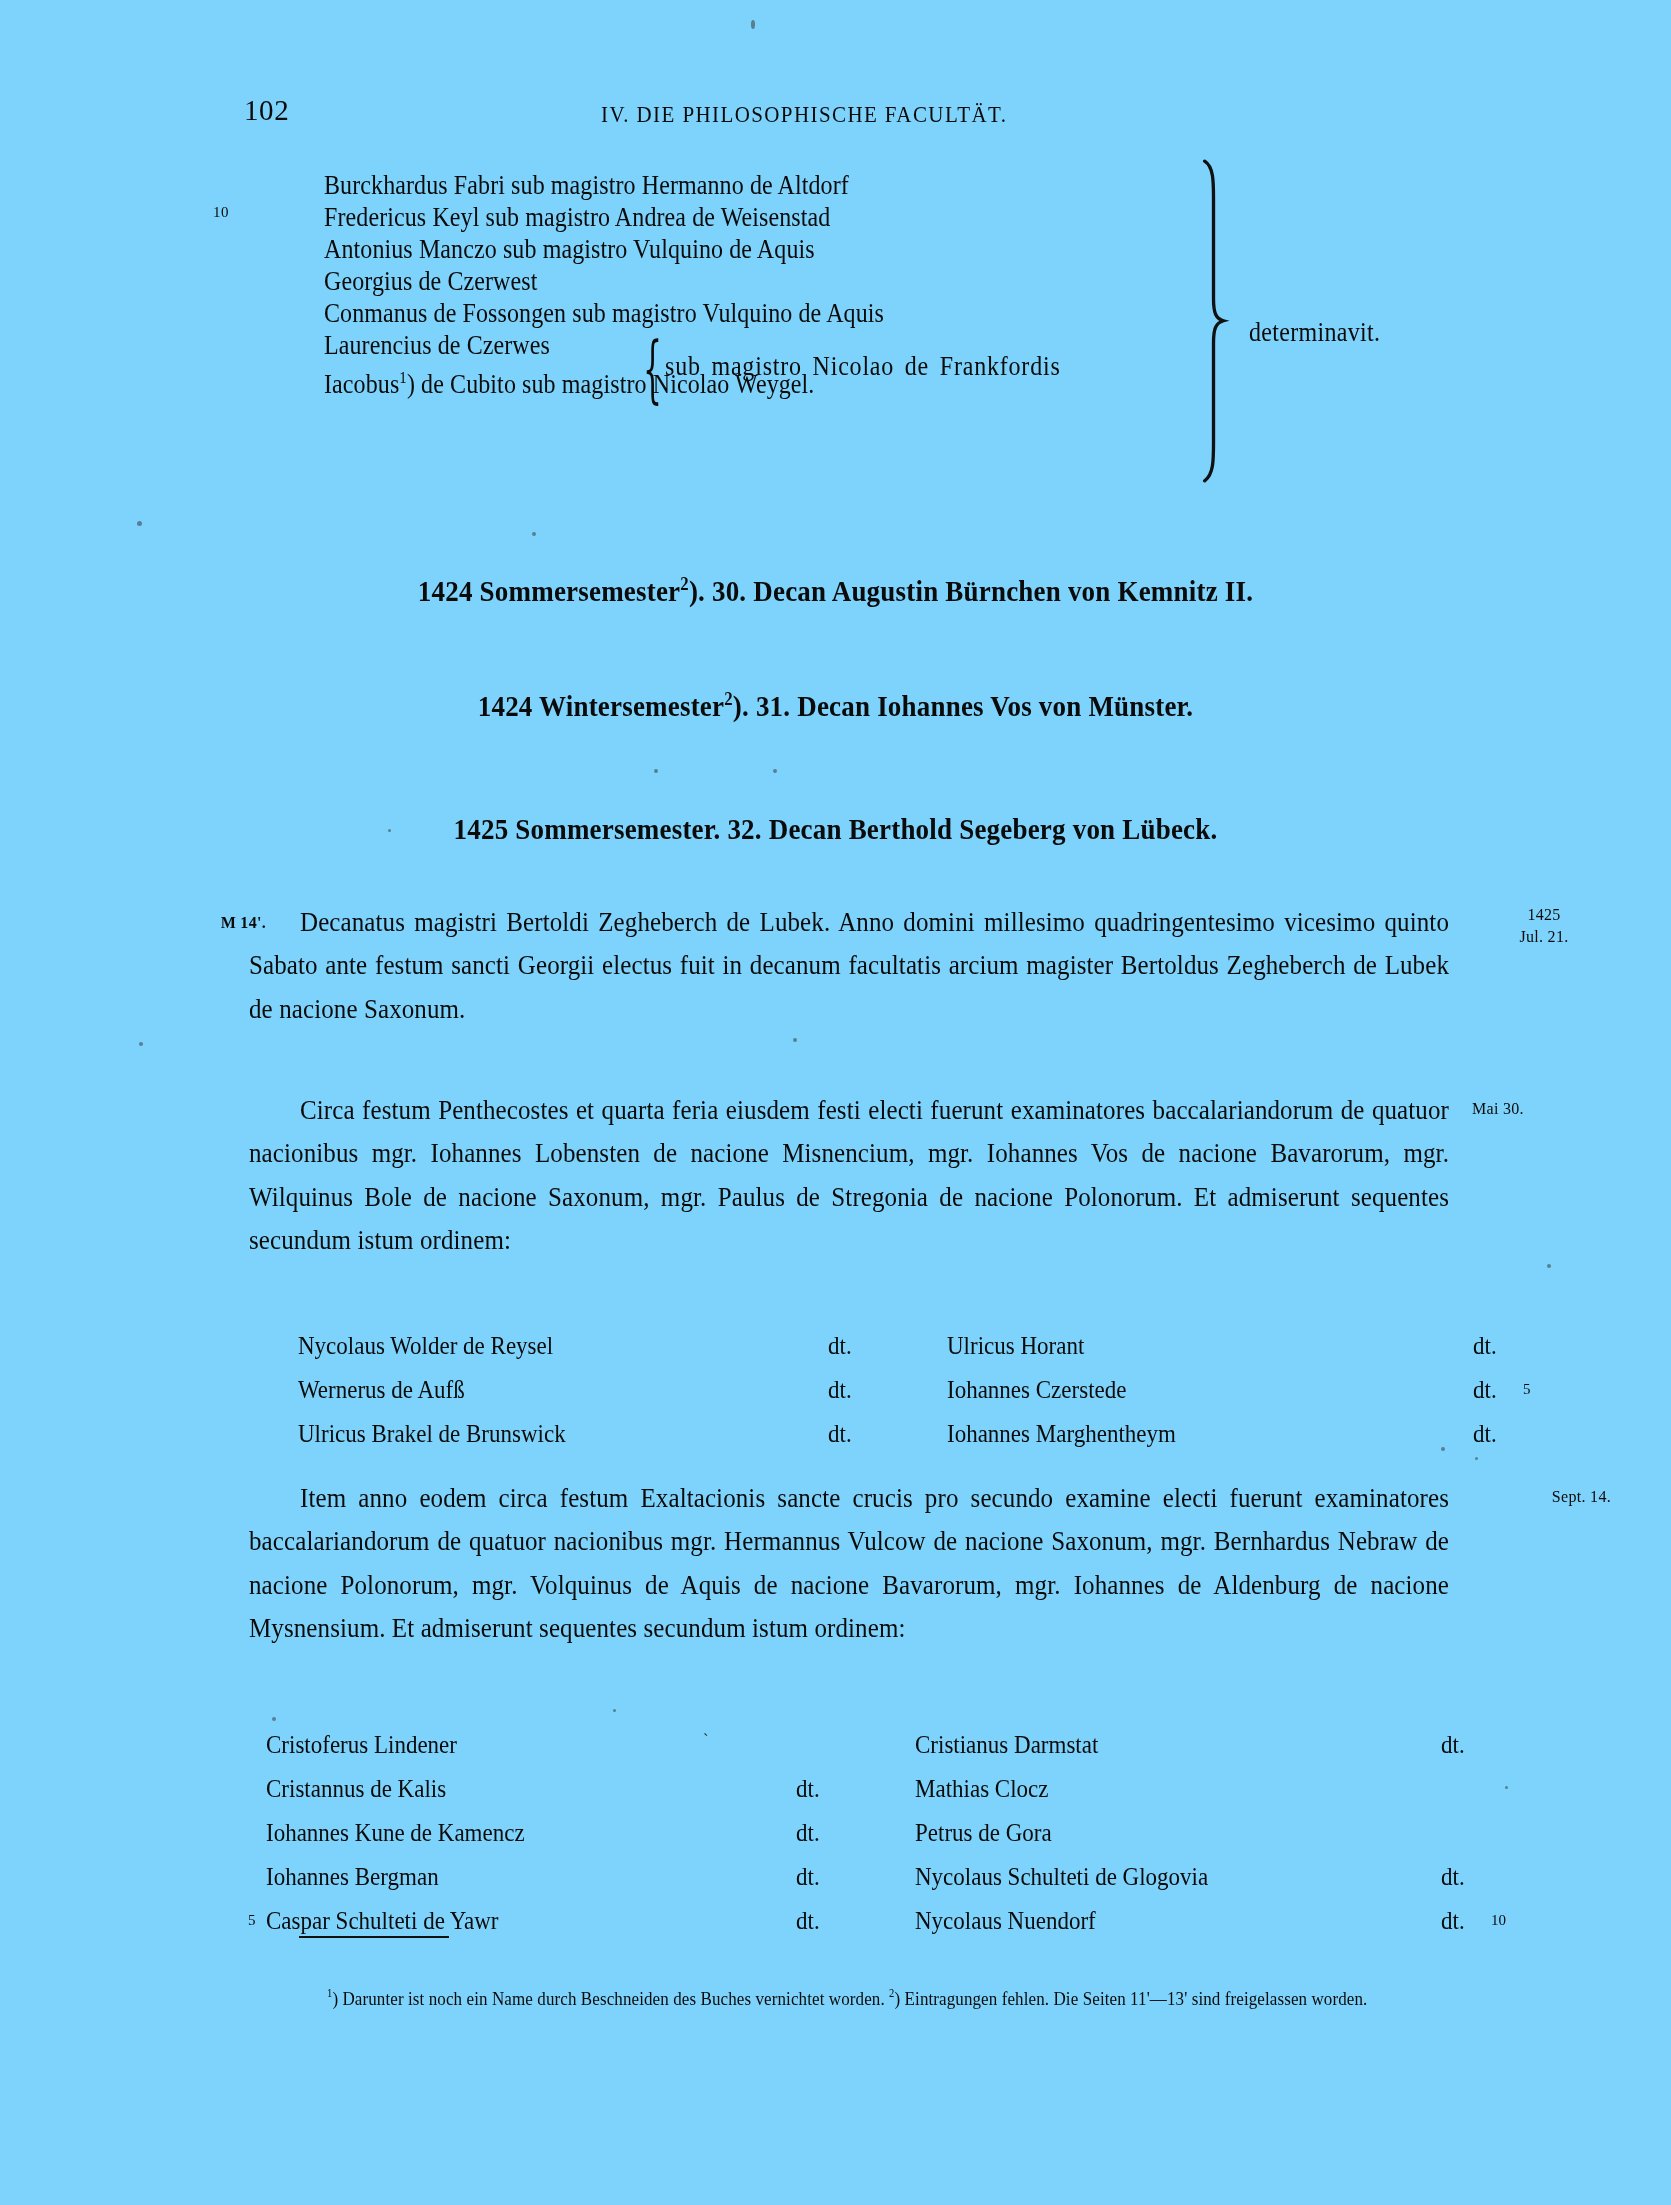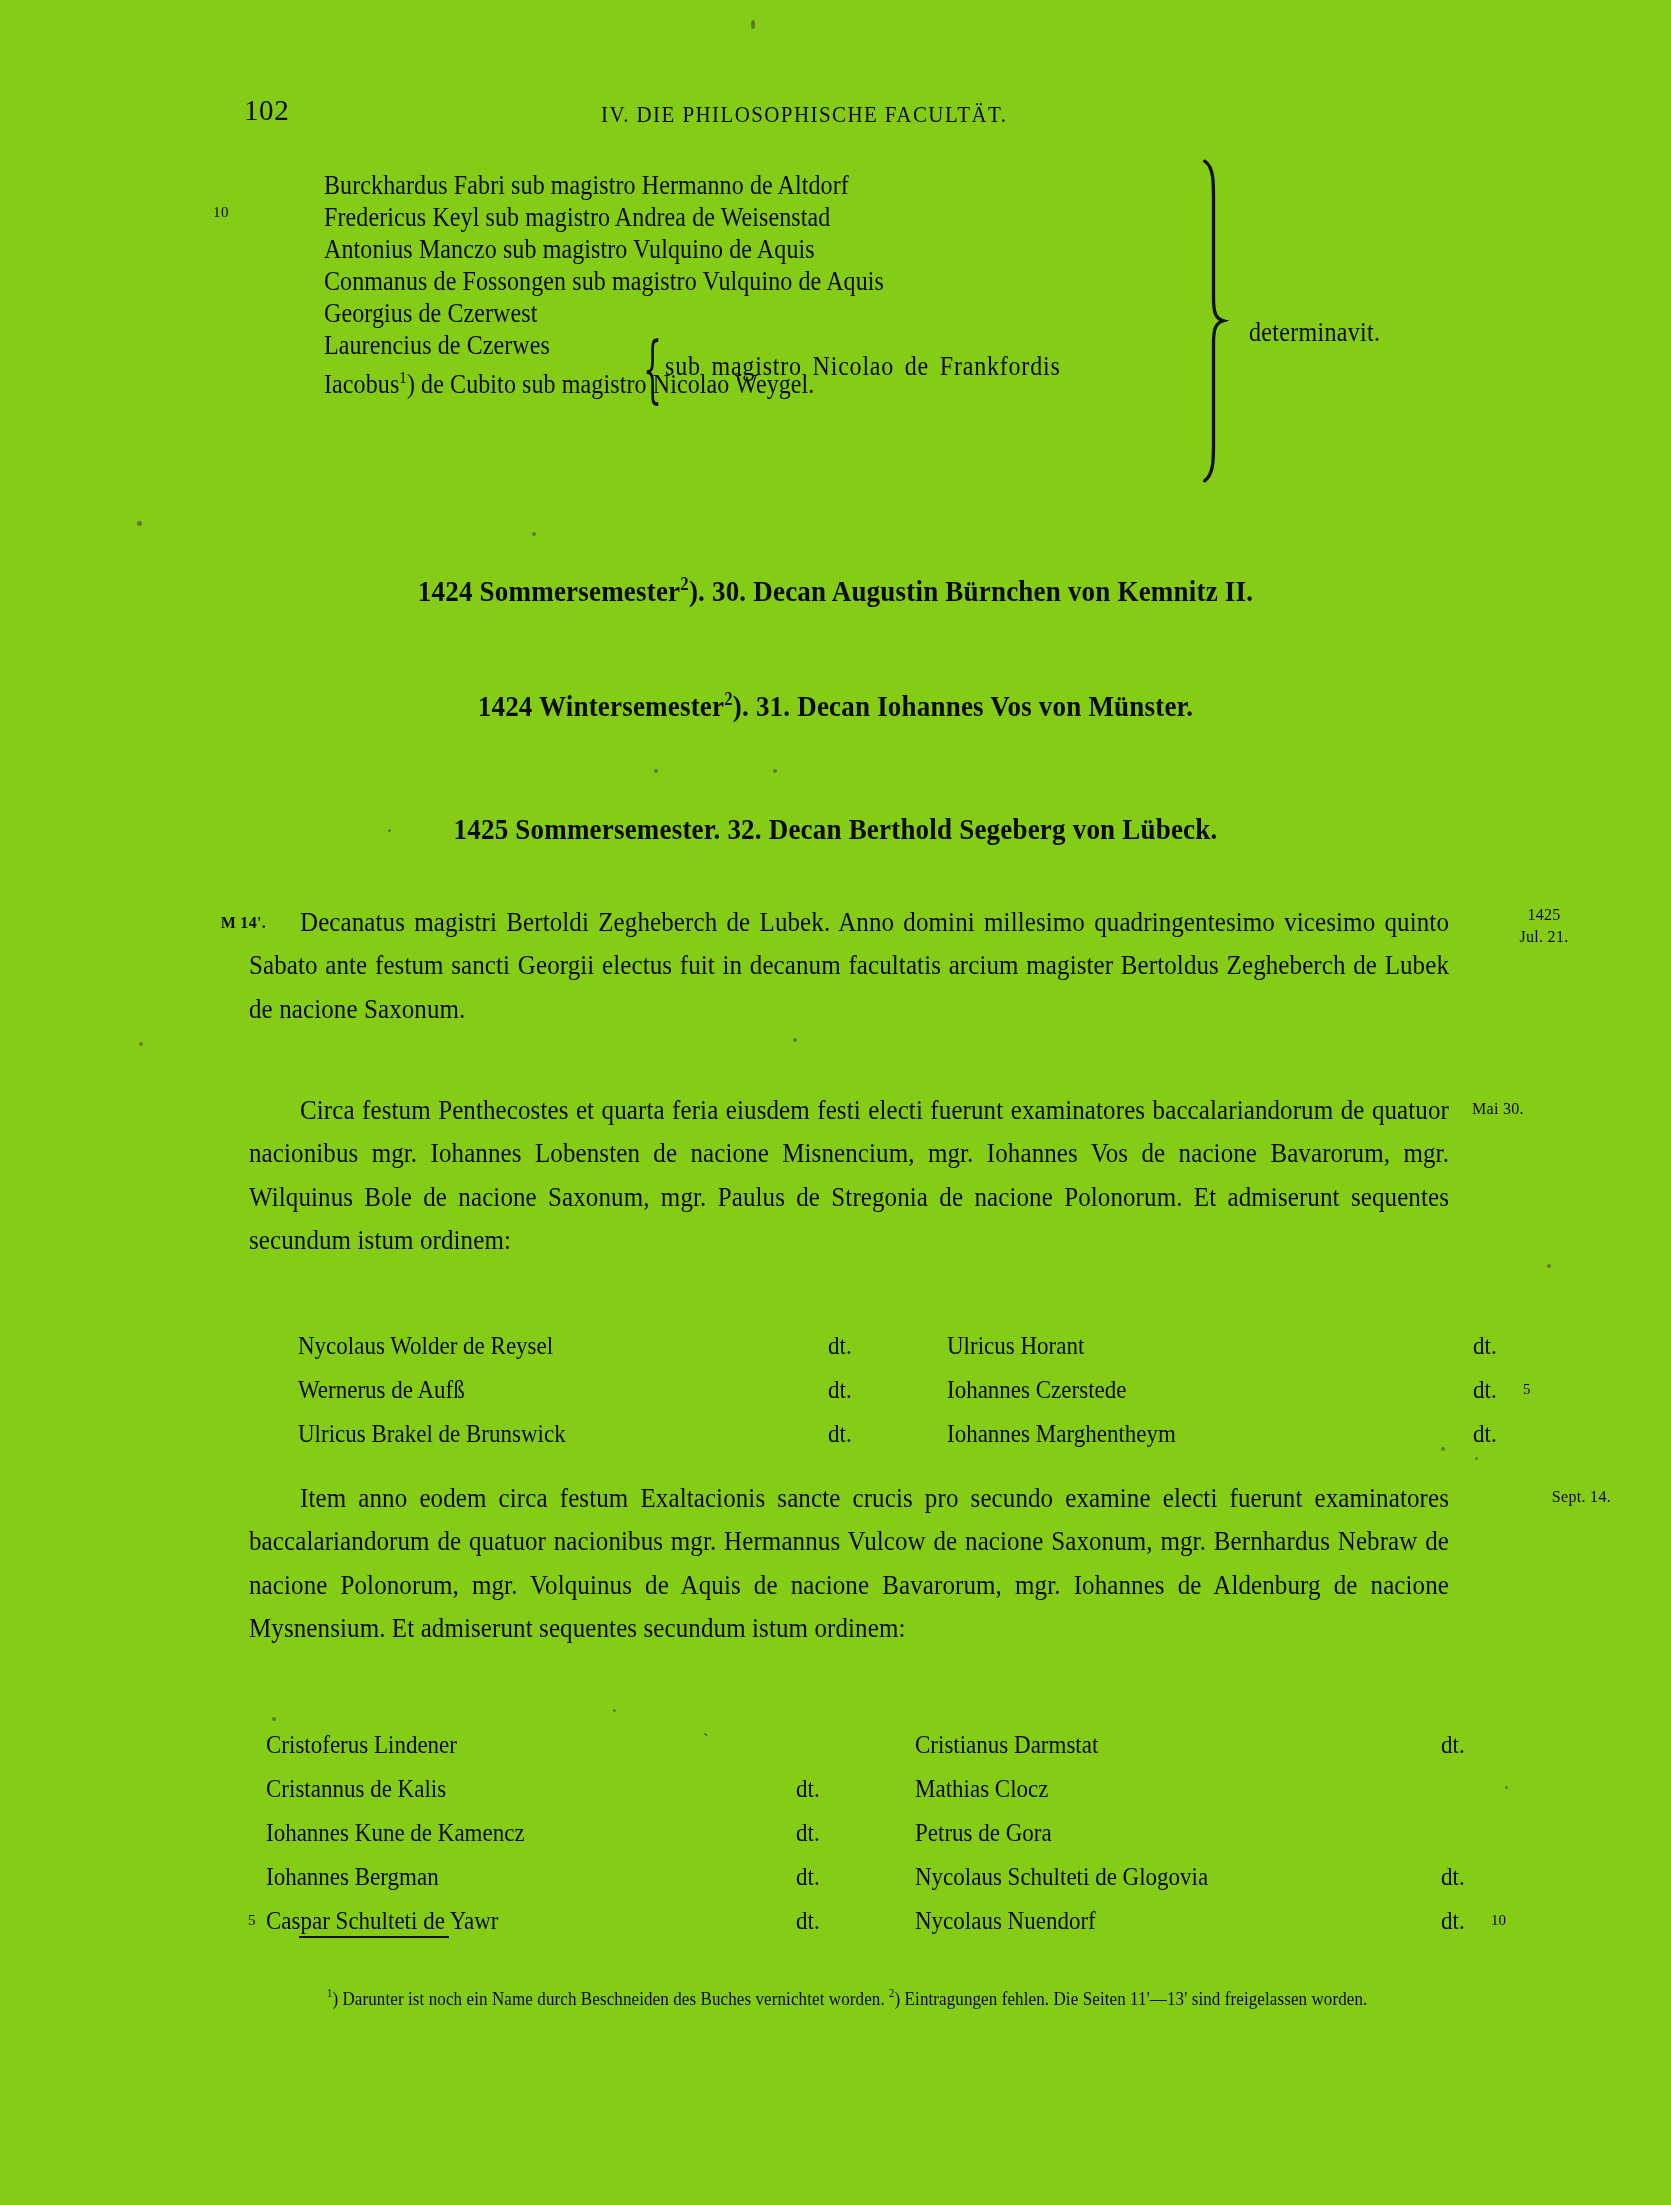--- a/index.html
+++ b/index.html
@@ -11,21 +11,21 @@
     width: 1671px;
     height: 2205px;
     font-family: "Liberation Serif", "DejaVu Serif", serif;
     color: #0b0b0b;
     position: relative;
     overflow: hidden;
   }
   .page {
     position: absolute;
     inset: 0;
-    background: #84cc16;
+    background: #7dd3fc;
   }
 
   
   .runhead {
     position: absolute;
     top: 94px;
     left: 0;
     width: 100%;
     height: 39px;
   }
@@ -286,25 +286,25 @@
     <div class="tl-row">
       <div class="tl-num">10</div>
       <div class="tl-text">Fredericus Keyl sub magistro Andrea de Weisenstad</div>
     </div>
 
     <div class="tl-row">
       <div class="tl-text">Antonius Manczo sub magistro Vulquino de Aquis</div>
     </div>
 
     <div class="tl-row">
+      <div class="tl-text">Georgius de Czerwest</div>
+    </div>
+
+    <div class="tl-row">
       <div class="tl-text">Conmanus de Fossongen sub magistro Vulquino de Aquis</div>
-    </div>
-
-    <div class="tl-row">
-      <div class="tl-text">Georgius de Czerwest</div>
     </div>
 
     <div class="tl-row">
       <div class="tl-text">Laurencius de Czerwes</div>
     </div>
 
 
     <div class="tl-row">
       <div class="tl-text">Iacobus<span class="sup">1</span>) de Cubito sub magistro Nicolao Weygel.</div>
     </div>

